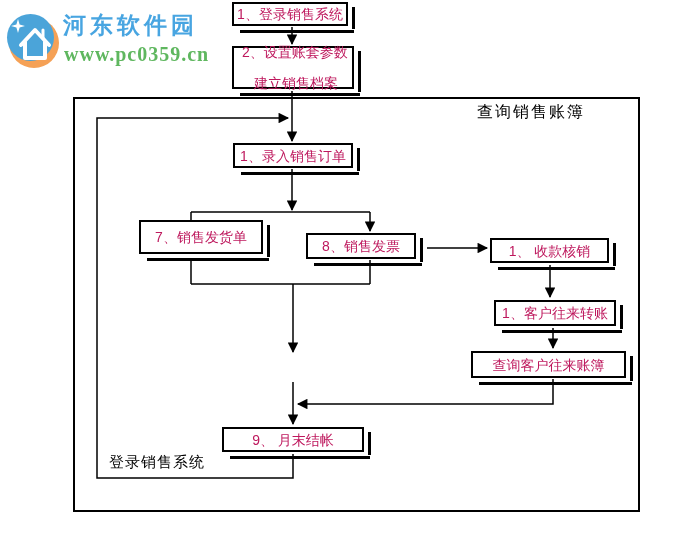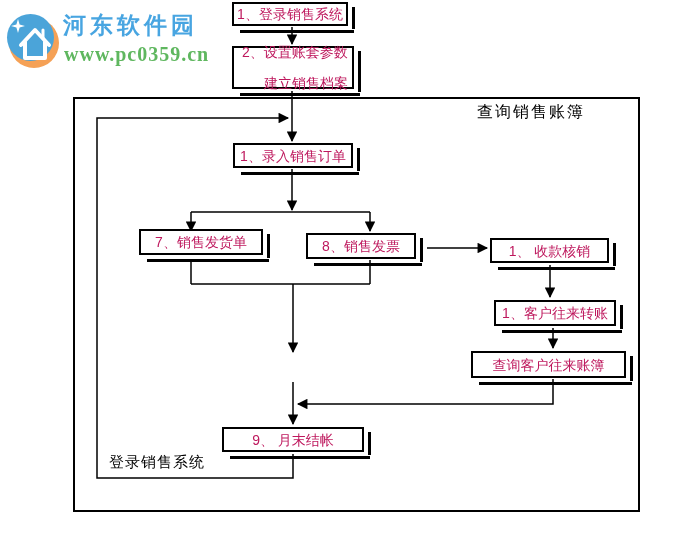--- a/index.html
+++ b/index.html
@@ -58,21 +58,21 @@
   .node::before{ 
     content:"";position:absolute;top:3px;right:-9px;width:3px;height:calc(100% + 2px);
     background:var(--line-black);
   }
   .node::after{ 
     content:"";position:absolute;left:6px;bottom:-9px;height:3px;width:calc(100% + 2px);
     background:var(--line-black);
   }
   .node.setup{flex-direction:column;align-items:flex-start;justify-content:center;
     padding-left:8px;line-height:19px;gap:12px;}
-  .setup-l2{margin-left:22px;}
+  .setup-l2{margin-left:12px;}
 
   
   .wires{position:absolute;left:0;top:0;z-index:1;}
   .wire{stroke:var(--line-black);stroke-width:1.5;fill:none;}
 </style>
 </head>
 <body>
 
 <div id="screen">
 
@@ -123,21 +123,21 @@
 
   <div class="node setup" style="left:232px;top:46px;width:122px;height:43px">
     <div class="setup-l1">2、设置账套参数</div>
     <div class="setup-l2">建立销售档案</div>
   </div>
 
   <div class="node" style="left:233px;top:143px;width:120px;height:25px">
     <span>1、录入销售订单</span>
   </div>
 
-  <div class="node" style="left:139px;top:229px;width:124px;height:26px">
+  <div class="node" style="left:139px;top:220px;width:124px;height:34px">
     <span>7、销售发货单</span>
   </div>
 
   <div class="node" style="left:306px;top:233px;width:110px;height:26px">
     <span>8、销售发票</span>
   </div>
 
   <div class="node" style="left:490px;top:238px;width:119px;height:25px">
     <span>1、 收款核销</span>
   </div>

